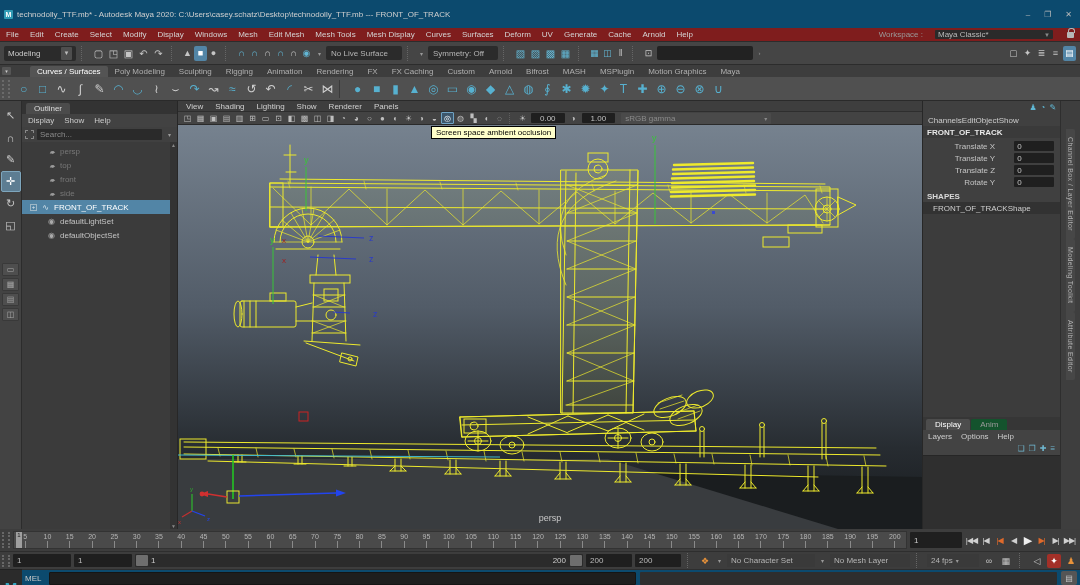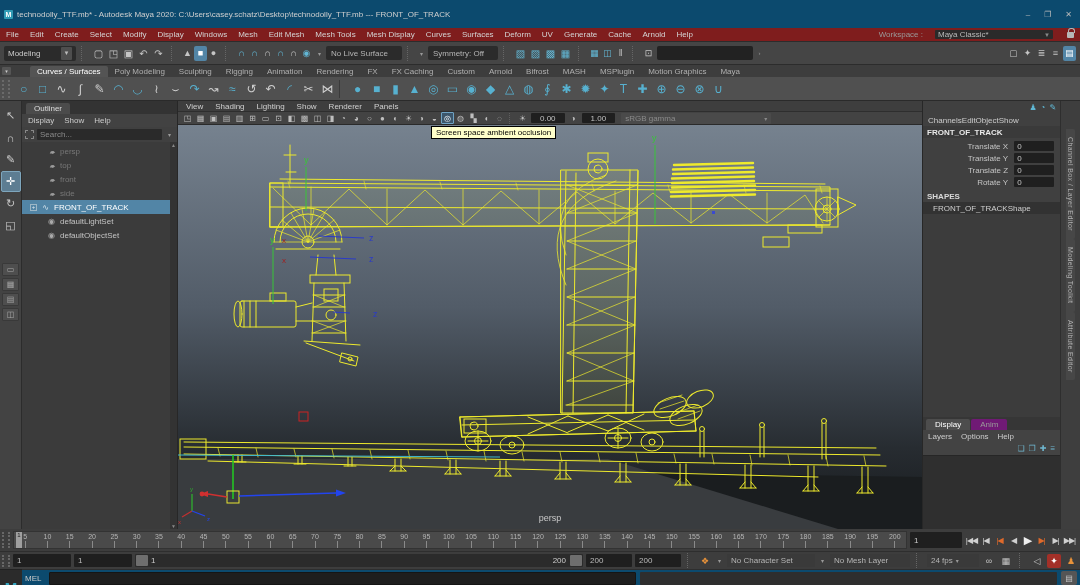--- a/index.html
+++ b/index.html
@@ -98,27 +98,27 @@
 
   
   .right-panel{width:158px;background:#404040;border-left:1px solid #272727;display:flex}
   .cb-col{width:138px;display:flex;flex-direction:column}
   .cb-header-icons{height:13px;display:flex;justify-content:flex-end;gap:4px;align-items:center;padding-right:4px}
   .cb-header-icons span{font-size:8px;color:#5fb7d4}
   .cb-menus{height:12px;display:flex;align-items:center;padding-left:5px;color:#ccc}
   .cb-name{height:12px;display:flex;align-items:center;padding-left:4px;color:#e8e8e8;font-weight:bold;background:#3a3a3a}
   .cb-rows{padding:2px 0}
   .cb-row{height:12px;display:flex;align-items:center;justify-content:flex-end;padding-right:6px}
-  .cb-label{color:#c4c4c4;margin-right:6px}
+  .cb-label{color:#c4c4c4;margin-right:19px}
   .cb-value{width:40px;height:10px;background:#1f1f1f;color:#c4c4c4;display:flex;align-items:center;padding-left:3px;border-radius:1px}
   .cb-shapes{height:12px;display:flex;align-items:center;padding-left:4px;color:#d8d8d8;font-weight:bold}
   .cb-shape-row{height:12px;display:flex;align-items:center;padding-left:10px;color:#cfcfcf;background:#323232}
   .cb-fill{flex:1;background:#3c3c3c}
   .le-tabs{height:13px;background:#363636;display:flex;align-items:flex-end;padding-left:3px;gap:1px}
-  .le-tab{padding:1px 9px;color:#9a9a9a;background:#701a75;border-radius:2px 2px 0 0}
+  .le-tab{padding:1px 9px;color:#9a9a9a;background:#14532d;border-radius:2px 2px 0 0}
   .le-tab.active{background:#4d4d4d;color:#fff}
   .le-menus{height:12px;display:flex;gap:9px;align-items:center;padding-left:5px;color:#ccc;background:#434343}
   .le-icons{height:13px;display:flex;justify-content:flex-end;align-items:center;gap:4px;padding-right:5px;background:#434343}
   .le-icons span{color:#6fb7d0;font-size:8px}
   .le-area{height:74px;background:#2f2f2f;border-top:1px solid #262626}
   .vtabs{width:20px;background:#3e3e3e;border-left:1px solid #2e2e2e;display:flex;flex-direction:column;padding-top:28px;gap:4px;align-items:center}
   .vtab{writing-mode:vertical-rl;font-size:7px;color:#b0b0b0;background:#474747;padding:8px 1px;border-radius:0 2px 2px 0;letter-spacing:.4px}
 
   
   .time-row{height:22px;background:#3d3d3d;display:flex;align-items:center;padding:1px 2px;gap:3px}

